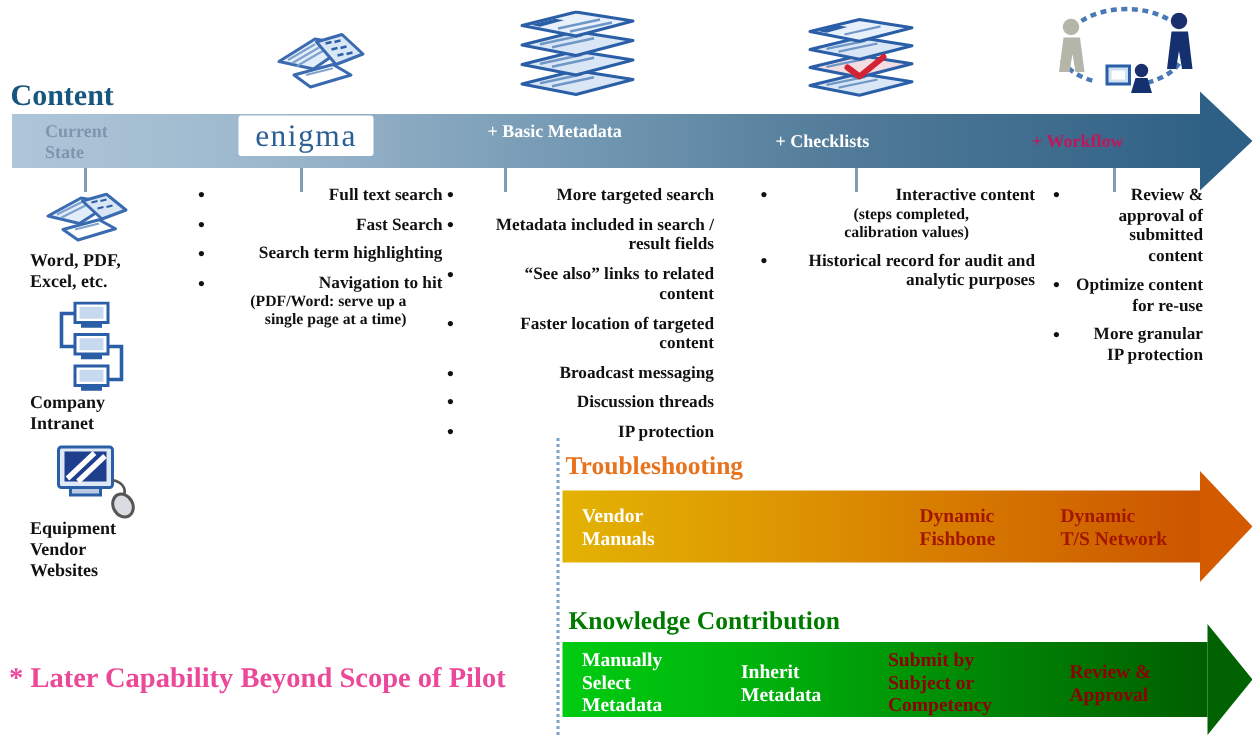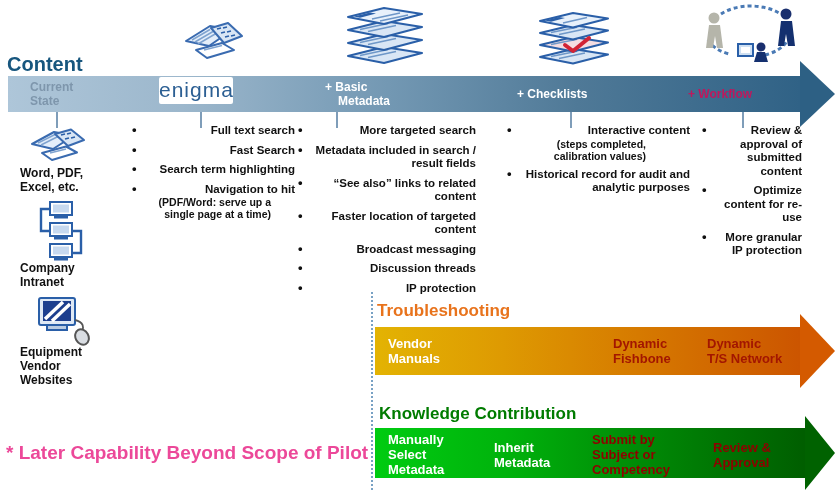--- a/index.html
+++ b/index.html
@@ -1,37 +1,37 @@
 <!DOCTYPE html>
 <html><head>
 <meta charset="utf-8">
 <style>
   html,body{margin:0;padding:0;background:#fff;}
   #canvas{position:relative;width:835px;height:492px;overflow:hidden;background:#fff;
-          font-family:Liberation Sans, sans-serif;}
+          font-family:Liberation Serif, serif;}
 
   
   .page-title{position:absolute;left:7px;top:53px;font-size:20px;font-weight:bold;color:#17567E;}
   .section-title{position:absolute;font-size:17px;font-weight:bold;}
   .ts-title{left:377px;top:301px;color:#E8731C;}
   .kc-title{left:379px;top:404px;color:#007B00;}
   .footnote{position:absolute;left:6px;top:442px;font-size:19px;font-weight:bold;color:#ec4899;}
 
   
   .c-arrow-body{position:absolute;left:8px;top:76px;width:792px;height:36px;
     background:linear-gradient(90deg,#AEC6D9 0%,#9CB7CC 22%,#7398B3 48%,#4F7997 72%,#306286 100%);}
   .c-arrow-head{position:absolute;left:800px;top:61px;width:0;height:0;
     border-top:33px solid transparent;border-bottom:33px solid transparent;border-left:35px solid #2D6084;}
 
   .stage{position:absolute;font-size:12px;font-weight:bold;color:#fff;line-height:14px;}
   .stage.pre{white-space:pre-line;}
   .stage.muted{color:#7E96AC;}
   .stage.later{color:#be185d;}
   .stage.hang{padding-left:13px;text-indent:-13px;}
-  .enigma{position:absolute;left:159px;top:77px;width:74px;height:27px;background:#fff;border-radius:2px;
+  .enigma{position:absolute;left:159px;top:77px;width:90px;height:27px;background:#fff;border-radius:2px;
           text-align:center;line-height:26px;}
   .enigma span{font-size:21px;color:#2C5F93;letter-spacing:1px;}
 
   .tick{position:absolute;top:112px;width:2px;height:16px;background:#7F9DB9;}
 
   
   ul.bullets{position:absolute;list-style:none;margin:0;padding:0;}
   ul.bullets li{position:relative;padding-left:16px;margin-bottom:6px;
     font-size:11.5px;font-weight:bold;color:#111;line-height:13.5px;text-align:right;}
   ul.bullets li::before{content:"\2022";position:absolute;left:2px;top:-1px;font-size:13px;}

